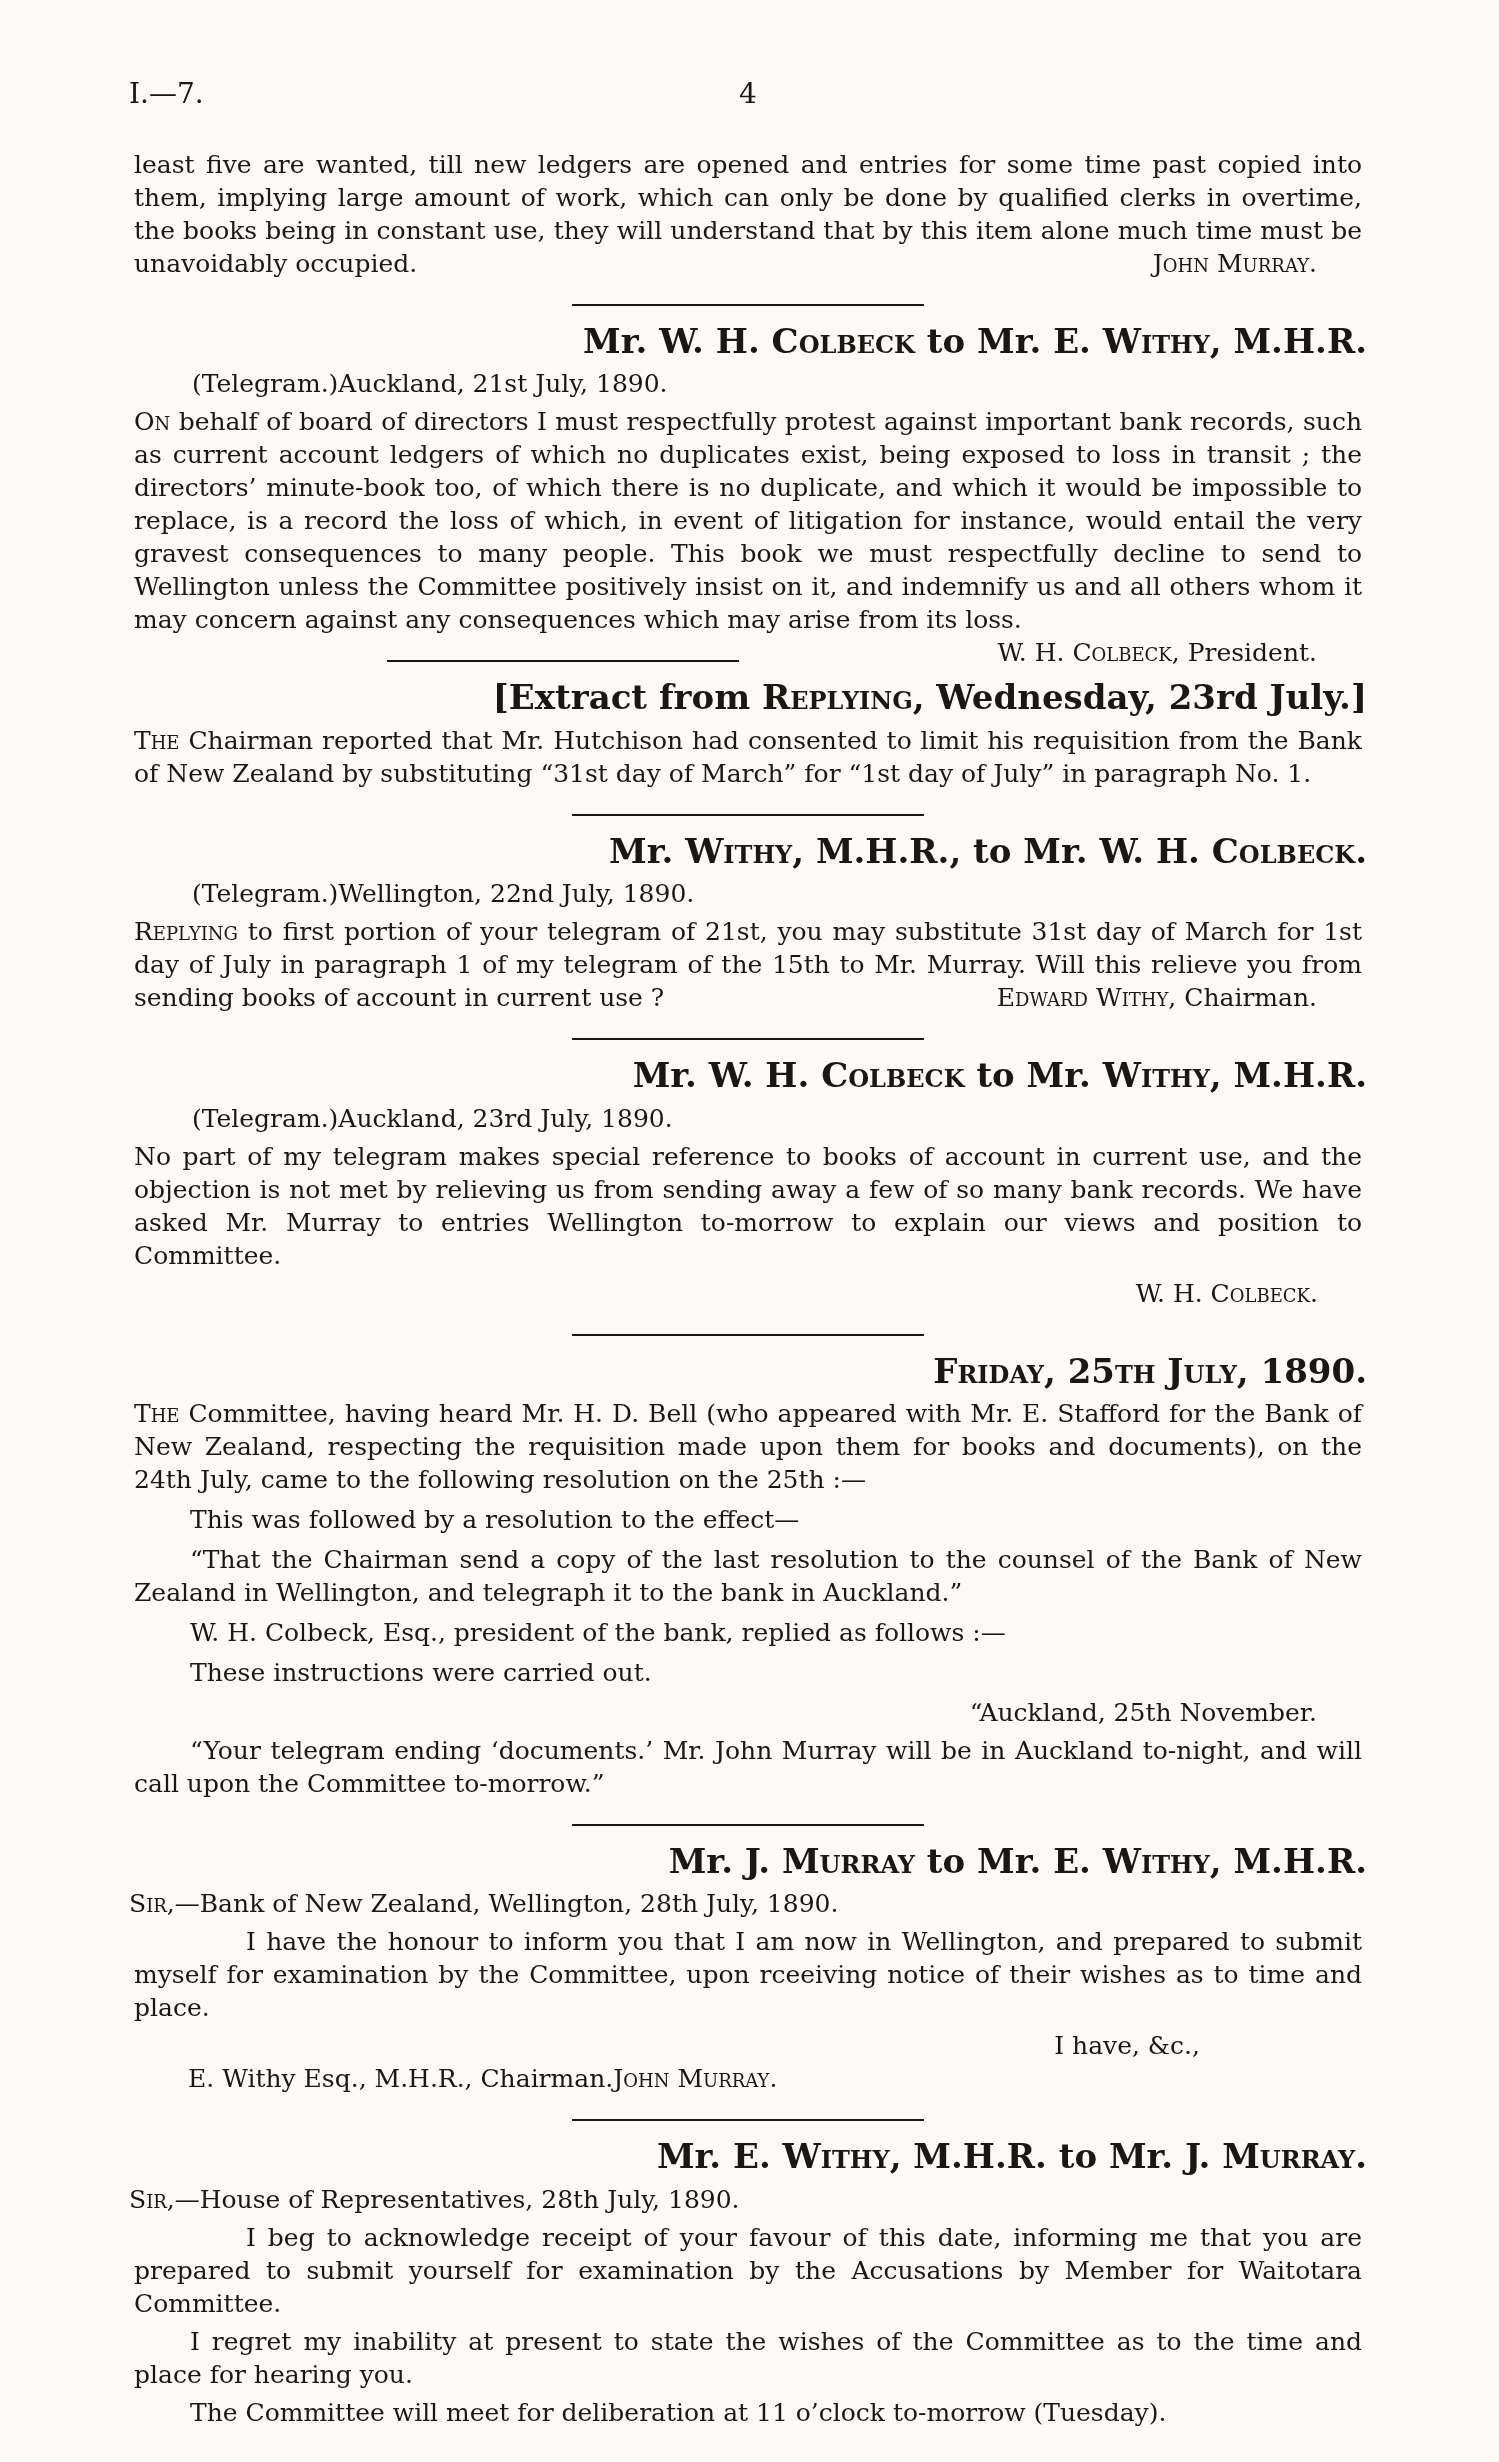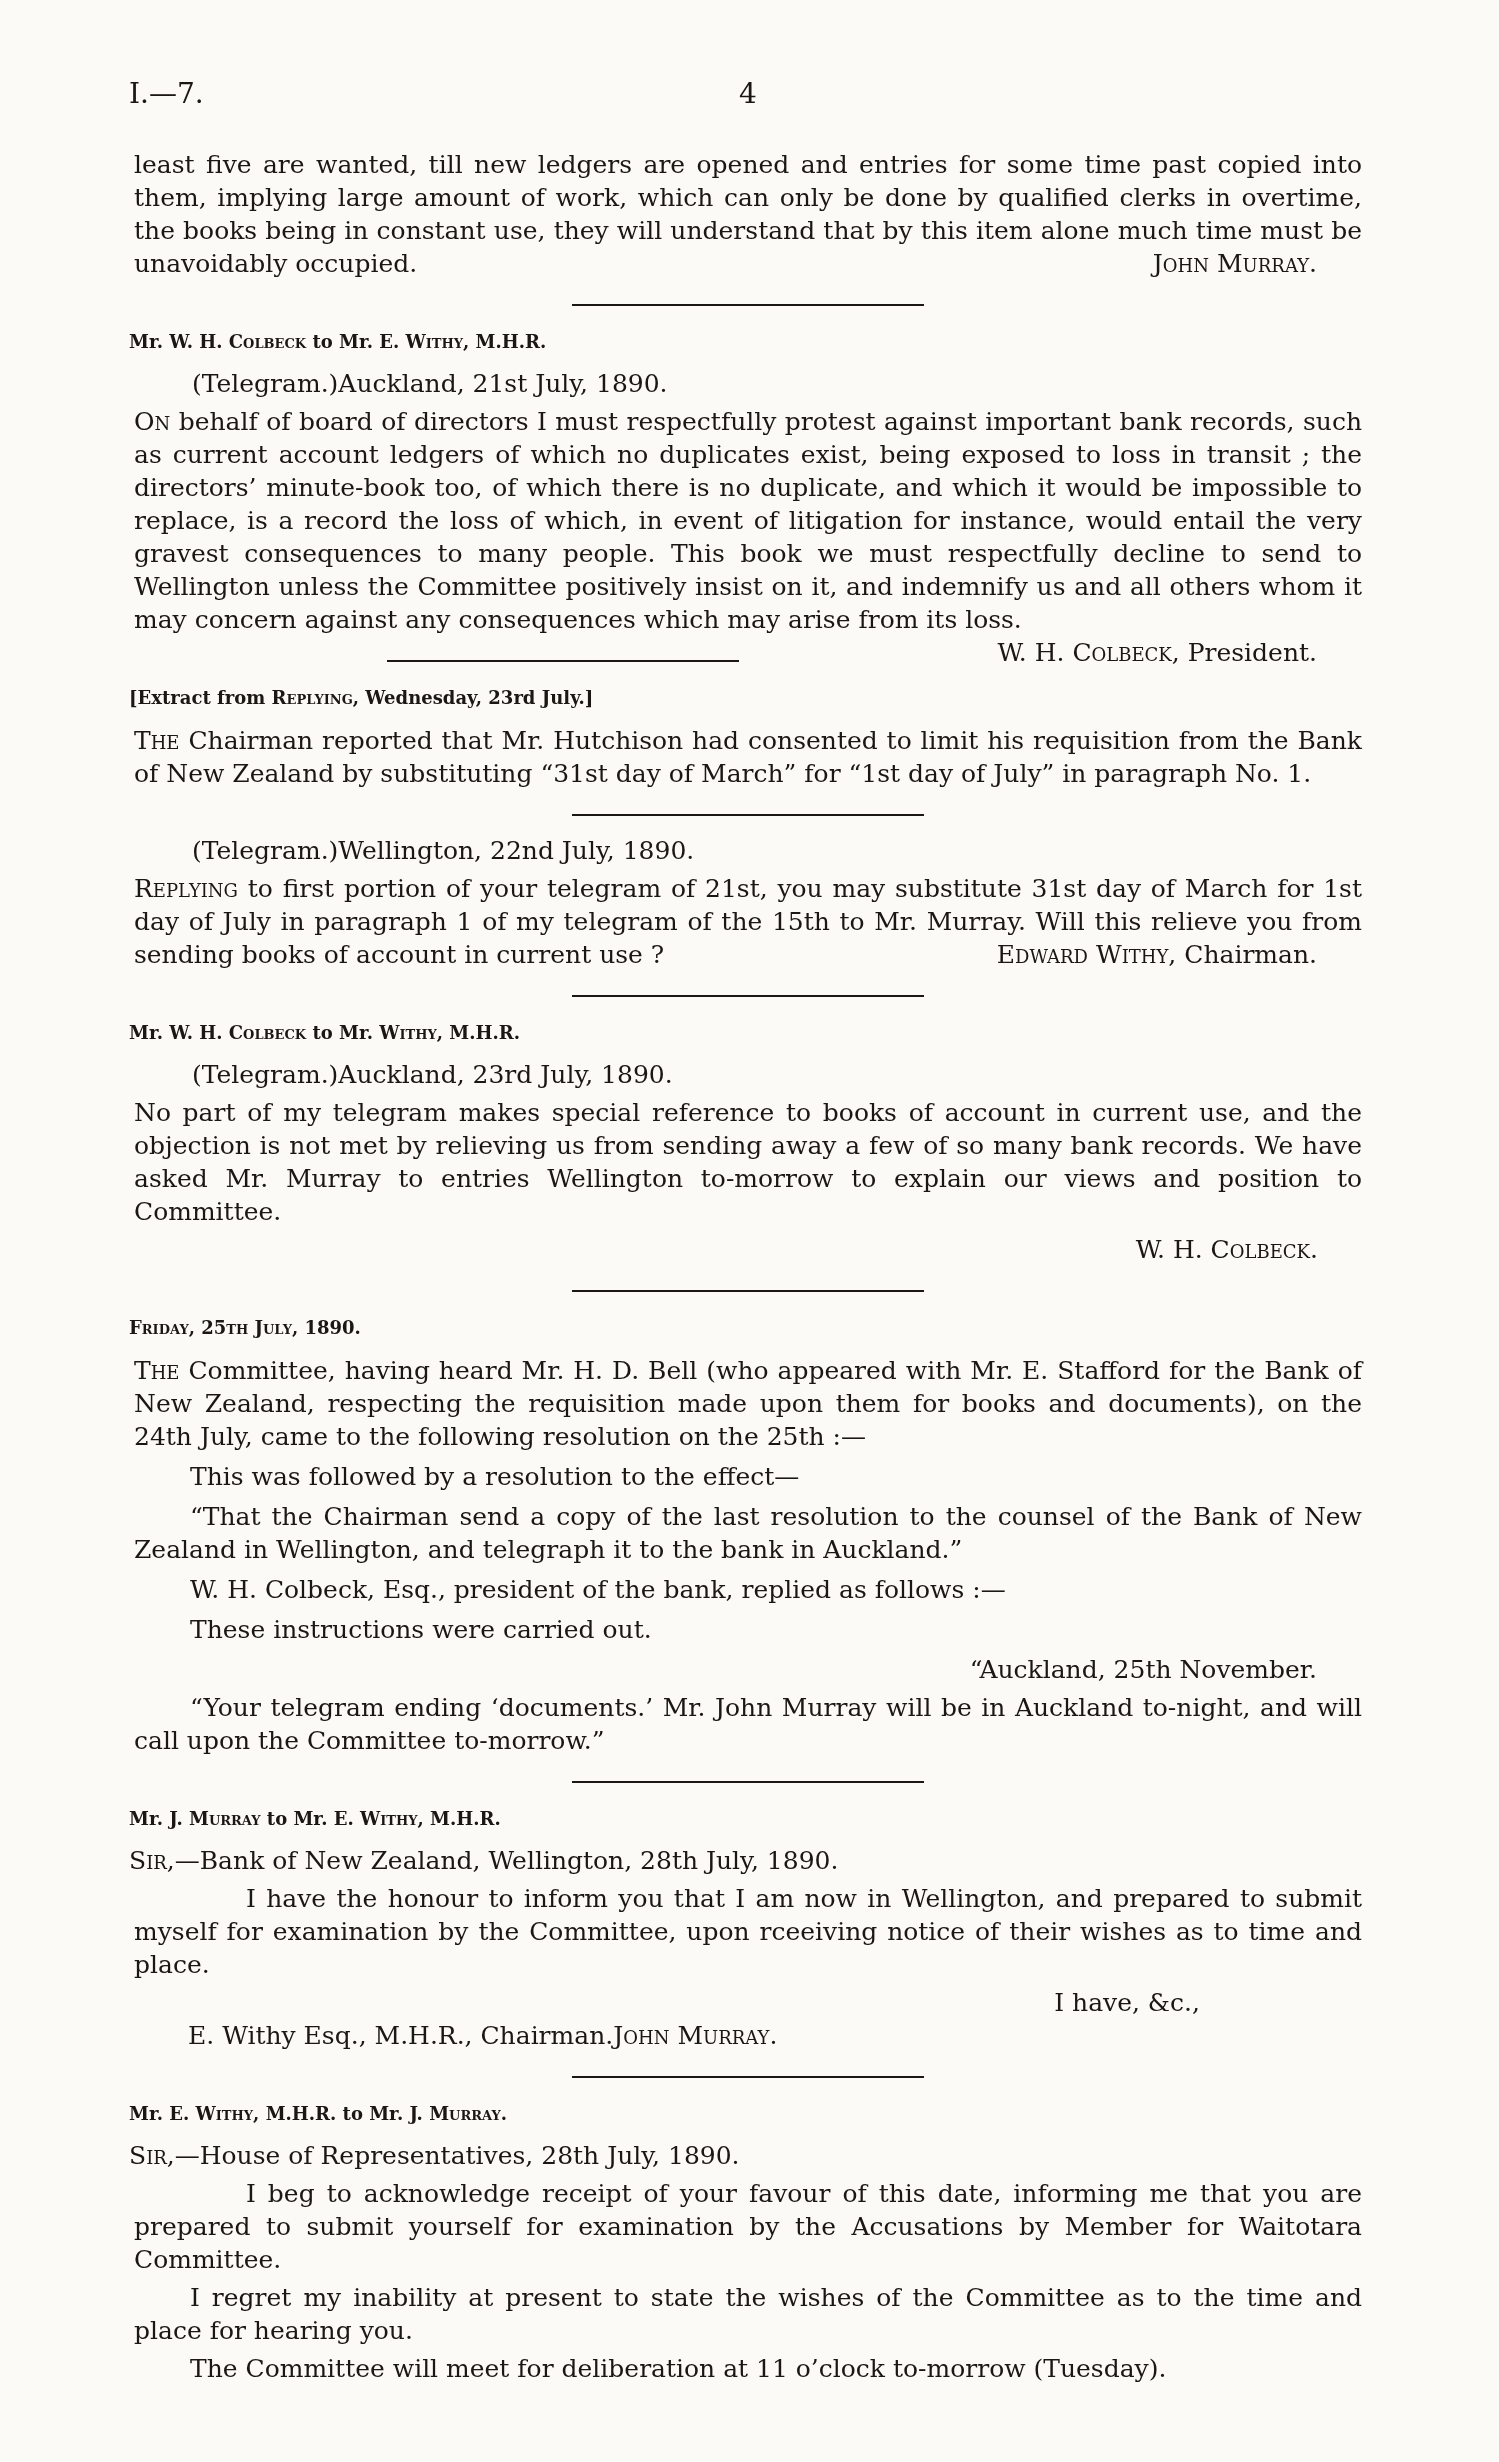--- a/index.html
+++ b/index.html
@@ -33,23 +33,23 @@
   
   .para {
     font-size: 25px;
     line-height: 33px;
     text-align: justify;
     margin: 5px;
   }
   .sc { font-variant: small-caps; }
 
   .section-heading {
-    font-size: 18px;
+    font-size: 34px;
     line-height: 35px;
-    text-align: left;
+    text-align: right;
     margin: 0 0 8.4px 0;
   }
 
   hr.divider {
     width: 352px;
     border: none;
     border-top: 2.8px solid #1b1712;
     margin: 24px auto 18px auto;
   }
 
@@ -128,20 +128,21 @@
     <span class="sig-float">W. H. <span class="sc">Colbeck</span>, President.</span>
   </p>
 
   <hr class="divider">
 
   <h3 class="section-heading">[Extract from <span class="sc">Replying</span>, Wednesday, 23rd July.]</h3>
   <p class="para"><span class="sc">The</span> Chairman reported that Mr. Hutchison had consented to limit his requisition from the Bank of New Zealand by substituting “31st day of March” for “1st day of July” in paragraph No. 1.</p>
 
   <hr class="divider">
 
+  <h3 class="section-heading">Mr. <span class="sc">Withy</span>, M.H.R., to Mr. W. H. <span class="sc">Colbeck</span>.</h3>
   <div class="tg-row">
     <span class="tg-label">(Telegram.)</span>
     <span class="tg-date">Wellington, 22nd July, 1890.</span>
   </div>
   <p class="para">
     <span><span class="sc">Replying</span> to first portion of your telegram of 21st, you may substitute 31st day of March for 1st day of July in paragraph 1 of my telegram of the 15th to Mr. Murray.  Will this relieve you from sending books of account in current use ?</span>
     <span class="sig-float"><span class="sc">Edward Withy</span>, Chairman.</span>
   </p>
 
   <hr class="divider">

